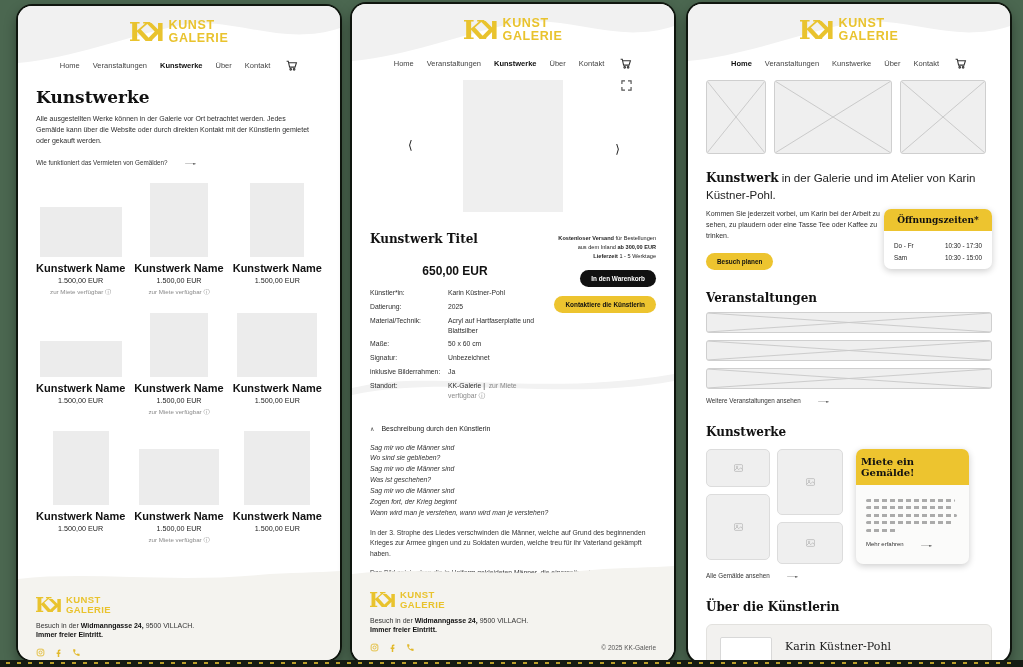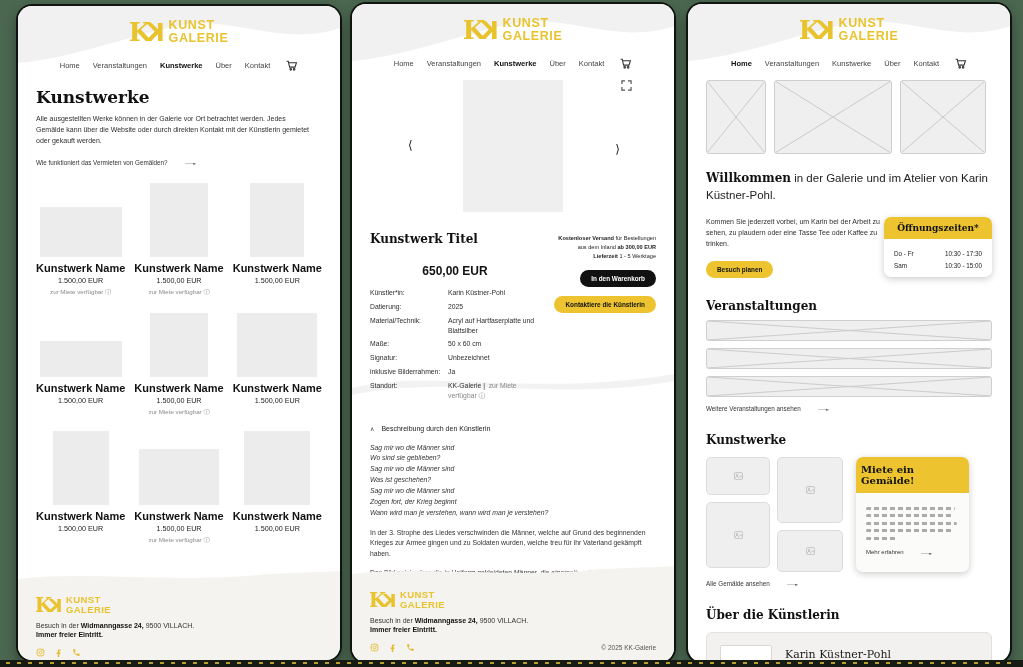--- a/index.html
+++ b/index.html
@@ -85,21 +85,21 @@
   .caret { font-size:6px; color:#444; }
   .poem { font-size:6.8px; font-style:italic; line-height:1.6; margin-top:11px; color:#333; white-space:pre-line; }
   .desc p { font-size:6.8px; line-height:1.55; margin-top:9px; color:#333; max-width:286px; }
 
   
   .hero { display:flex; gap:8px; margin-top:10px; height:74px; }
   .xbox { display:block; background:#efefef; border:1px solid #cfcfcf; border-radius:3px; height:100%; width:100%; }
   .hero .hb1 { width:60px; } .hero .hb2 { width:118px; } .hero .hb3 { width:86px; }
   .welcome { margin-top:16px; font-size:11.5px; line-height:1.4; color:#222; }
   .welcome b { font-family:"DejaVu Serif",serif; font-size:12px; color:#111; }
-  .visit-row { display:flex; margin-top:14px; align-items:flex-start; }
+  .visit-row { display:flex; margin-top:6px; align-items:flex-start; }
   .visit-left { flex:1; font-size:7px; line-height:1.55; color:#2e2e2e; }
   .visit-left .pill { margin-top:12px; }
   .hours-card { width:108px; background:#fff; border-radius:7px; box-shadow:0 2px 7px rgba(0,0,0,.2); overflow:hidden; flex-shrink:0; }
   .hours-head { background:#EDC42F; font-family:"DejaVu Serif",serif; font-weight:700; font-size:9px; color:#111; text-align:center; padding:6px 4px; }
   .hours-body { padding:6px 10px 8px; font-size:6.3px; color:#222; }
   .hours-row { display:flex; justify-content:space-between; margin-top:5px; }
   .section-h { font-family:"DejaVu Serif",serif; font-weight:700; font-size:12px; color:#111; margin-top:21px; }
   .bars .bar { height:21px; margin-top:7px; }
   .more-link { margin-top:8px; }
   .art-layout { display:flex; gap:13px; margin-top:10px; }
@@ -444,21 +444,21 @@
           <line x1="0" y1="0" x2="118" y2="74" stroke="#c9c9c9"></line>
           <line x1="118" y1="0" x2="0" y2="74" stroke="#c9c9c9"></line>
         </svg>
       <svg class="xbox hb3" viewBox="0 0 86 74" preserveAspectRatio="none">
           <line x1="0" y1="0" x2="86" y2="74" stroke="#c9c9c9"></line>
           <line x1="86" y1="0" x2="0" y2="74" stroke="#c9c9c9"></line>
         </svg>
     </div>
 
     <div class="welcome">
-      <b>Willkommen</b><span> in der Galerie und im Atelier von Karin Küstner-Pohl.</span>
+      <b>Kunstwerk</b><span> in der Galerie und im Atelier von Karin Küstner-Pohl.</span>
     </div>
 
     <div class="visit-row">
       <div class="visit-left">
         <div>Kommen Sie jederzeit vorbei, um Karin bei der Arbeit zu sehen, zu plaudern oder eine Tasse Tee oder Kaffee zu trinken.</div>
         <button class="pill yellow">Besuch planen</button>
       </div>
       <div class="hours-card">
         <div class="hours-head">Öffnungszeiten*</div>
         <div class="hours-body">

